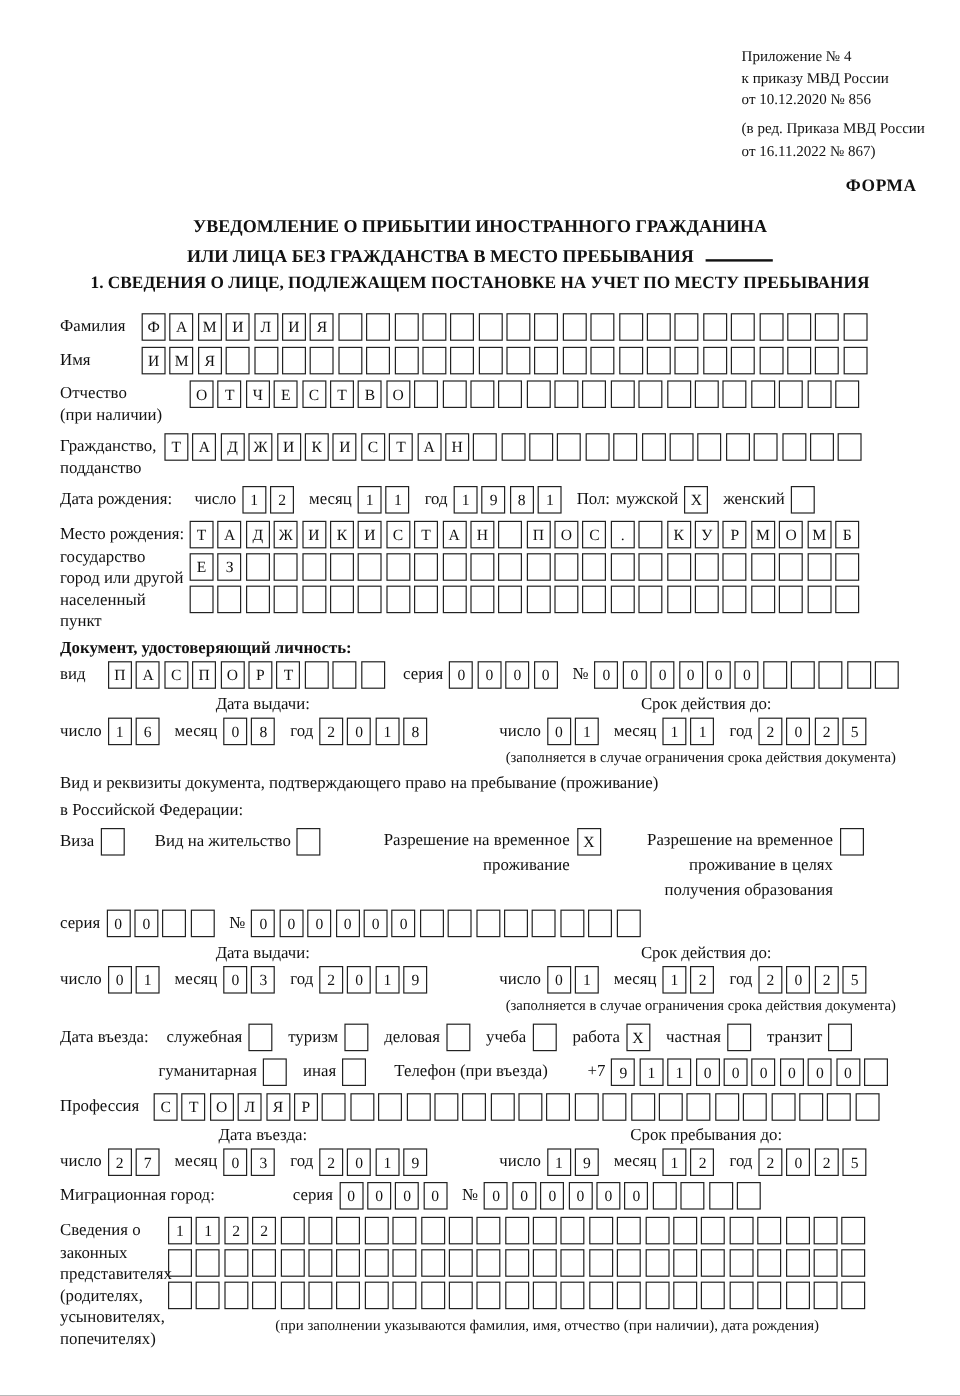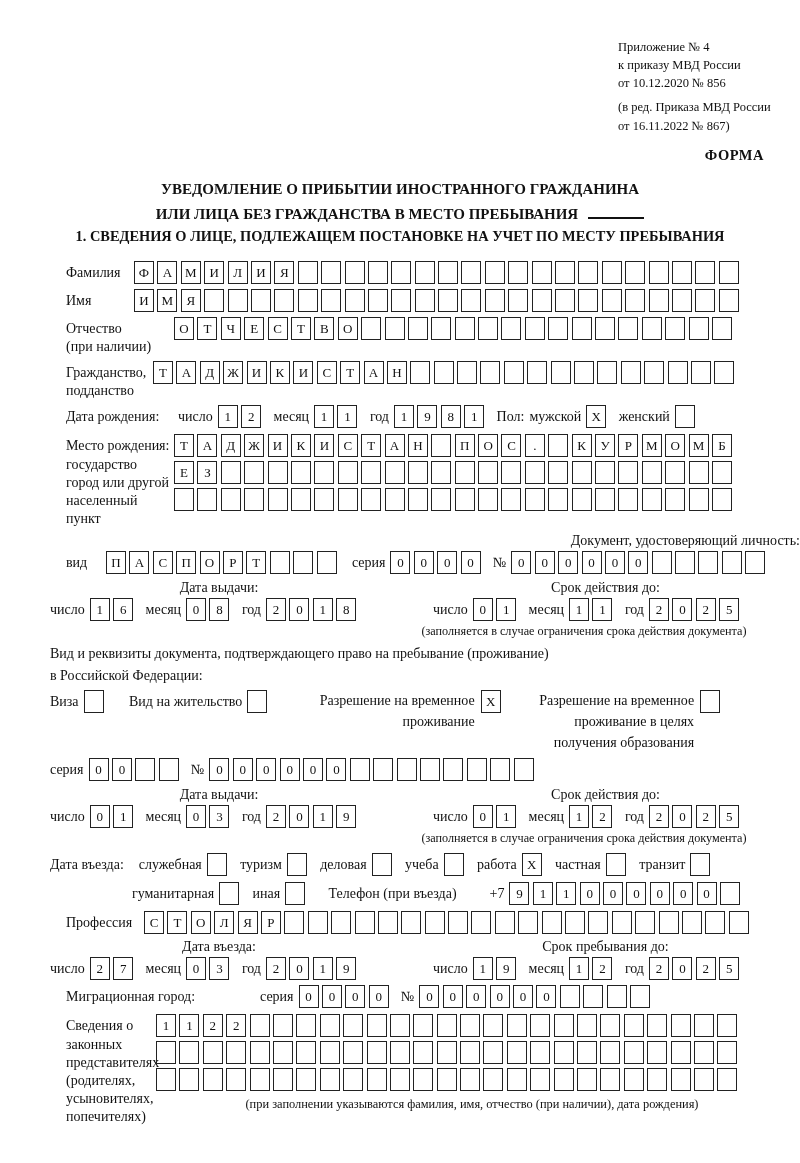--- a/index.html
+++ b/index.html
@@ -9,29 +9,29 @@
     position:relative;overflow:hidden;margin:0 auto;}
   .pre{white-space:pre-line;}
   .ref{margin:38px 0 0 618px;font-size:12.5px;line-height:1.45;}
   .ref .mt{margin-top:6px;}
   .forma{font-weight:bold;text-align:right;padding-right:36px;margin-top:12px;font-size:14.5px;letter-spacing:.5px;}
   .title{text-align:center;font-weight:bold;font-size:15px;margin-top:13px;line-height:1.7;}
   .uline{display:inline-block;width:56px;border-bottom:2px solid var(--ink);margin-left:10px;height:12px;}
   .sec1{font-weight:bold;font-size:14.4px;text-align:center;}
   .content{margin-top:16px;padding-left:50px;}
   .frow{display:flex;align-items:flex-start;margin-bottom:5px;}
-  .lbl{flex:none;font-size:14px;line-height:1.3;padding-top:3px;margin-left:16px;}
+  .lbl{flex:none;font-size:14px;line-height:1.3;padding-top:3px;}
   .cells{display:flex;flex:none;}
   .cellstack .cells{margin-bottom:4px;}
   .cell{flex:none;width:18px;height:21px;border:1.6px solid var(--box);margin-right:3.4px;
     text-align:center;line-height:21px;font-size:13px;}
   .dl{font-size:14px;line-height:24px;margin:0 5px 0 9px;flex:none;}
   .dl.first{margin-left:0;}
   .optlabel{font-size:14px;line-height:24px;margin:0 5px 0 10px;flex:none;}
-  .dates{display:flex;margin-bottom:2px;gap:17px;}
+  .dates{display:flex;margin-bottom:2px;}
   .dgroup{flex:none;}
   .dg-left{width:338px;}
   .dg-right{width:345px;margin-left:28px;}
   .dtitle{font-size:14px;text-align:center;margin-bottom:2px;}
   .dcells{display:flex;}
   .note{font-size:12.2px;margin:0 0 7px 338px;width:392px;text-align:center;}
   .ptext{font-size:14px;margin-bottom:6px;}
   .optml{font-size:14px;text-align:right;line-height:1.5;white-space:pre-line;flex:none;}
   .legalnote{font-size:12.4px;text-align:center;margin-left:110px;width:620px;margin-top:6px;}
 </style>
@@ -296,21 +296,21 @@
             <div class="cell"></div>
             <div class="cell"></div>
             <div class="cell"></div>
             <div class="cell"></div>
             <div class="cell"></div>
             <div class="cell"></div>
           </div>
       </div>
     </div>
 
-    <div class="ptext" style="text-align:right;font-weight:normal;margin-bottom:2px">Документ, удостоверяющий личность:</div>
+    <div class="ptext" style="text-align:left;font-weight:bold;margin-bottom:2px">Документ, удостоверяющий личность:</div>
 
     <div class="frow">
       <div class="lbl" style="width:40px">вид</div>
       <div class="cells">
           <div class="cell">П</div>
           <div class="cell">А</div>
           <div class="cell">С</div>
           <div class="cell">П</div>
           <div class="cell">О</div>
           <div class="cell">Р</div>

